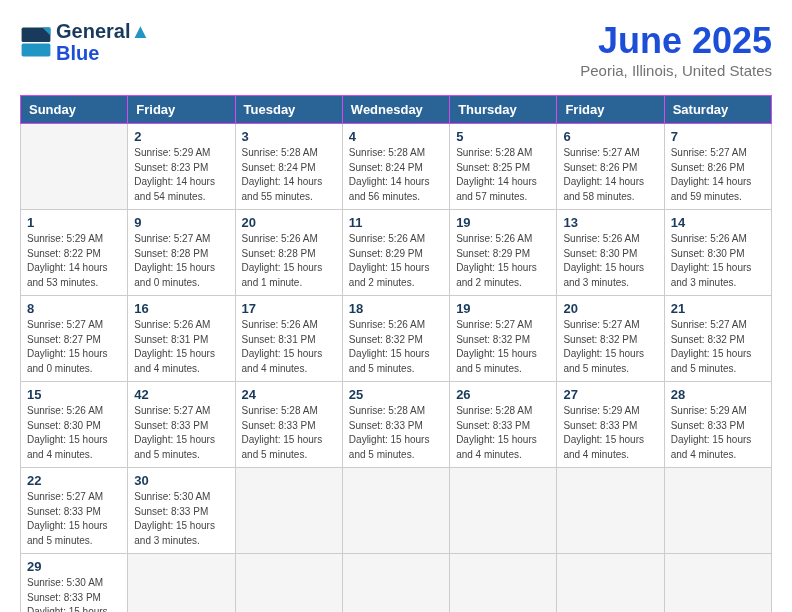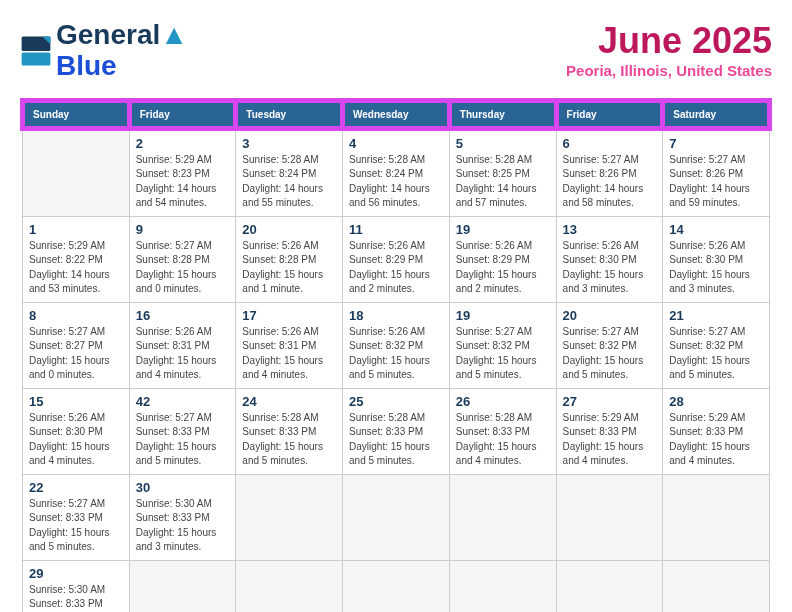--- a/index.html
+++ b/index.html
@@ -14,59 +14,58 @@
       display: flex;
       justify-content: space-between;
       align-items: flex-start;
       margin-bottom: 16px;
     }
     .logo {
       display: flex;
       align-items: center;
     }
     .logo-text {
-      font-size: 28px;
+      font-size: 20px;
       font-weight: bold;
       color: #1a3a5c;
       line-height: 1.1;
     }
     .logo-text span {
       color: #2196c4;
     }
     .logo-icon {
       width: 32px;
       height: 32px;
       margin-right: 4px;
     }
     .title-block {
       text-align: right;
     }
     .month-title {
       font-size: 36px;
       font-weight: bold;
-      color: #be185d;
+      color: #1d4ed8;
     }
     .location {
       font-size: 15px;
-      color: #ec4899;
-      font-weight: bold;
+      color: #737373;
     }
     .calendar {
       width: 100%;
       border-collapse: collapse;
       border: 1px solid #ccc;
     }
     .calendar th {
       background: #2a6496;
       color: #fff;
-      font-size: 10px;
+      font-size: 13px;
       font-weight: bold;
       padding: 6px 8px;
       text-align: left;
-      border: 5px solid #d946ef;
+      border: 1px solid #d946ef;
     }
     .calendar td {
       vertical-align: top;
       border: 1px solid #ccc;
       padding: 5px 6px;
       font-size: 10.5px;
       color: #333;
       width: 107px;
       min-height: 80px;
       background: #fff;

